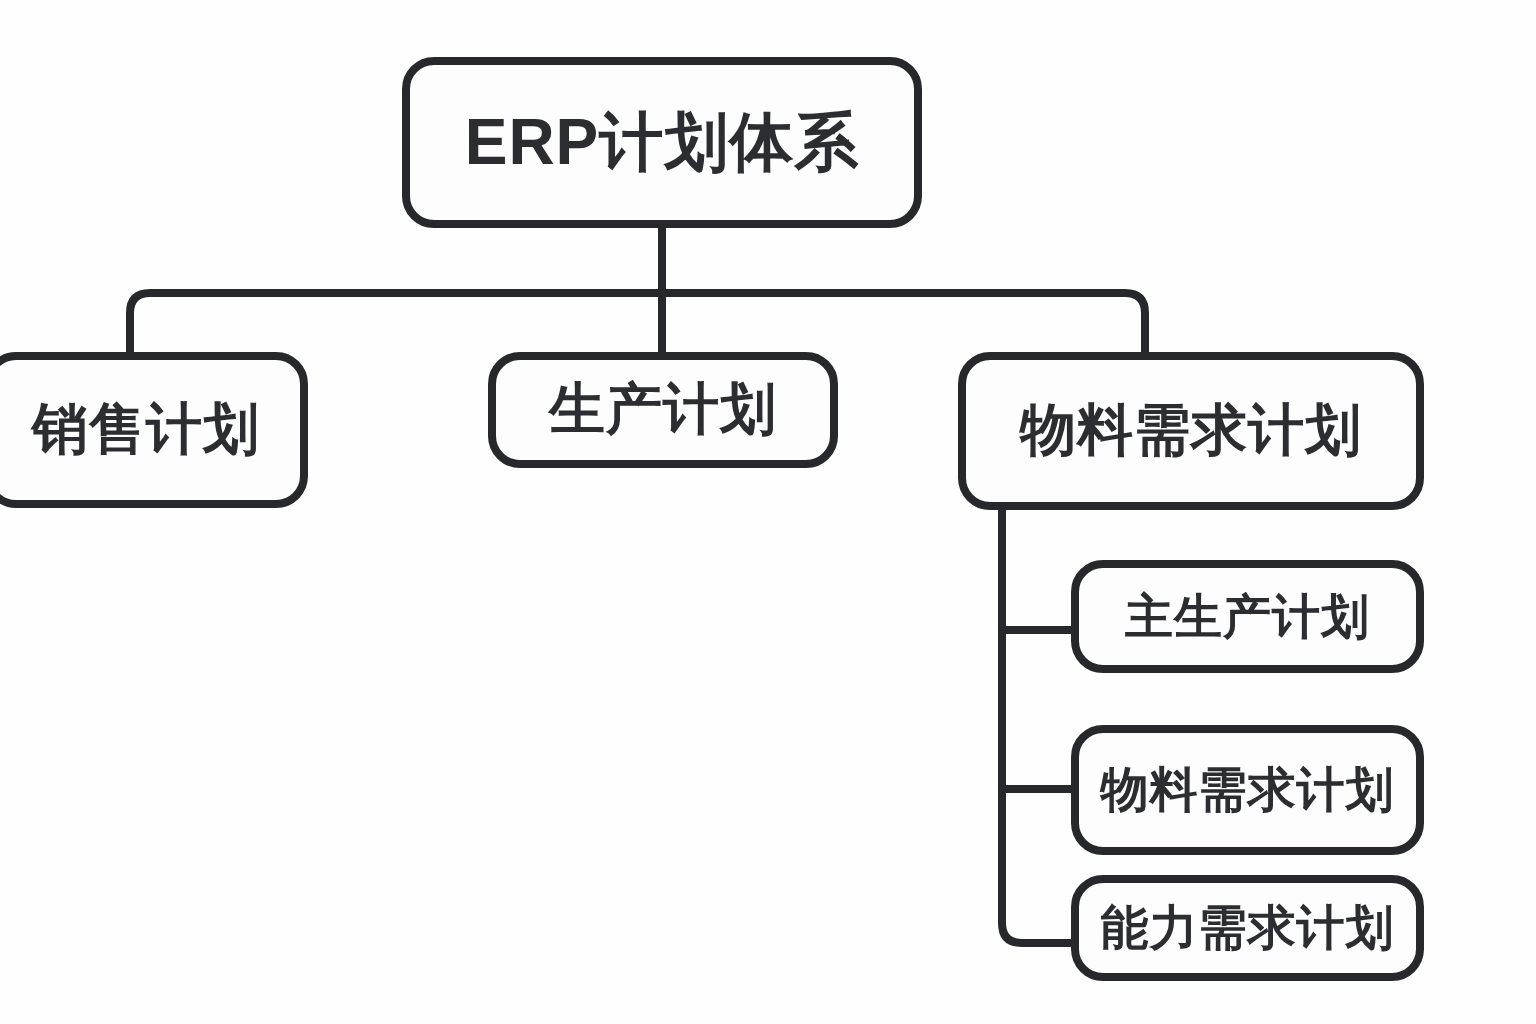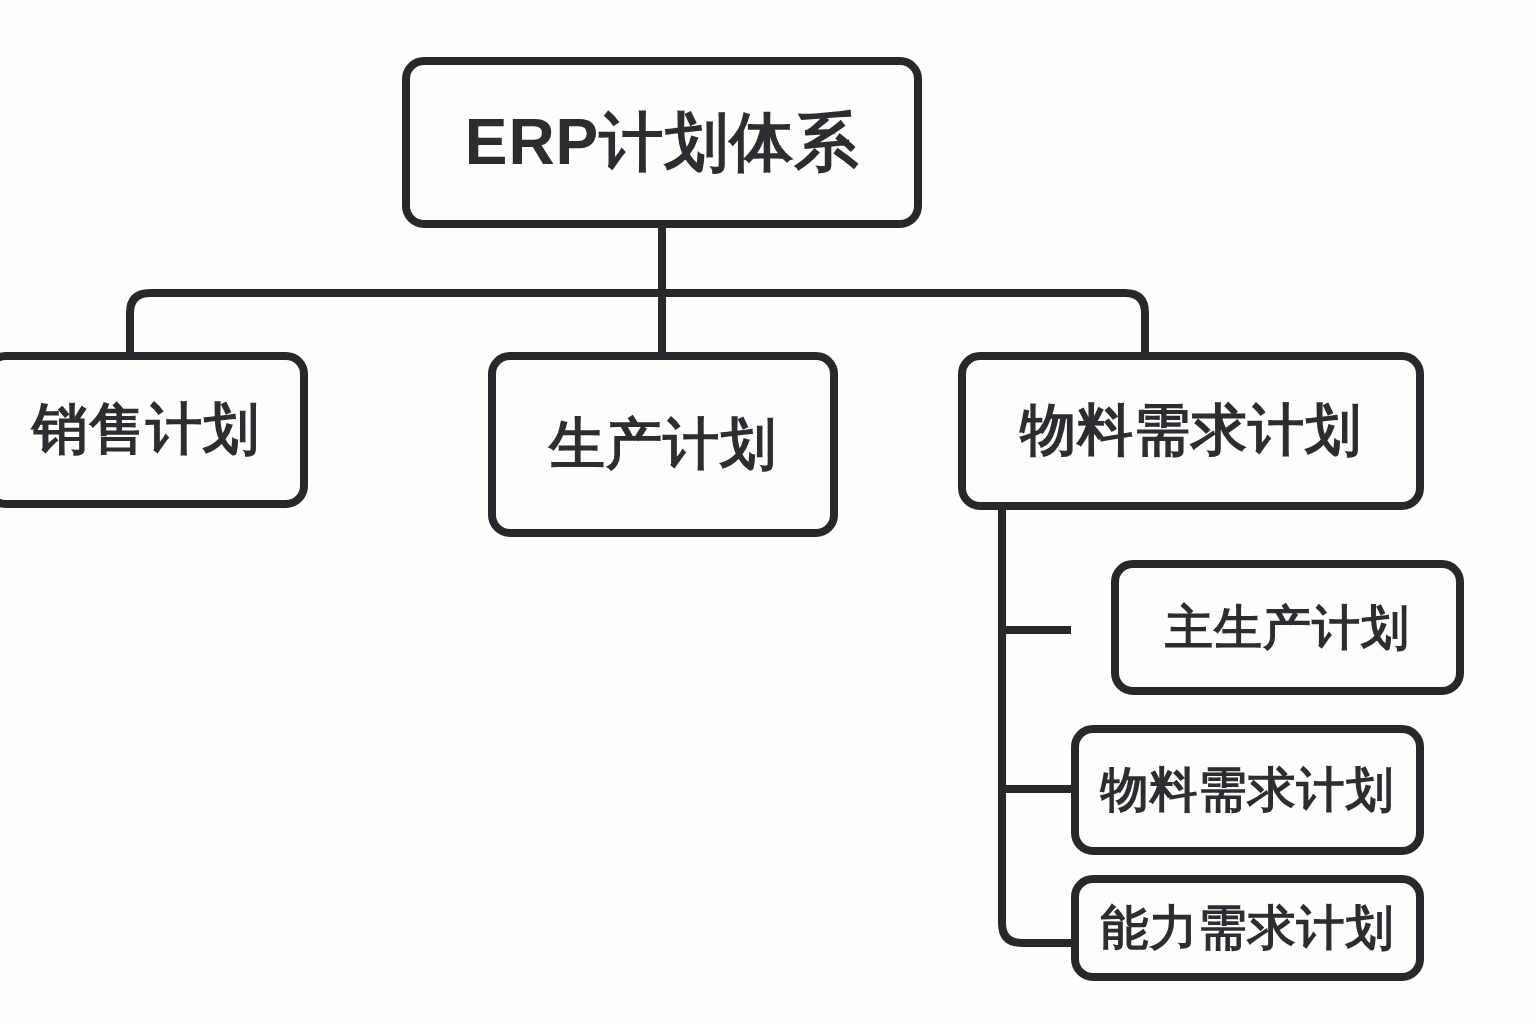--- a/index.html
+++ b/index.html
@@ -26,35 +26,35 @@
   .connectors path{
     fill:none;
     stroke:var(--stroke);
     stroke-width:8;
     stroke-linecap:butt;
   }
   .node{
     position:absolute;
     box-sizing:border-box;
     border:8px solid var(--stroke);
-    border-radius:22px;
+    border-radius:32px;
     background:var(--fill);
     display:flex;
     align-items:center;
     justify-content:center;
     color:var(--text);
     font-weight:700;
     white-space:nowrap;
     letter-spacing:1px;
   }
   .node-root    {left:402px; top:57px;  width:520px; height:171px; font-size:64px;}
   .node-sales   {left:-16px; top:352px; width:324px; height:156px; font-size:56px;}
-  .node-prod    {left:488px; top:352px; width:350px; height:185px; font-size:56px;}
+  .node-prod    {left:488px; top:352px; width:350px; height:116px; font-size:56px;}
   .node-mrp     {left:958px; top:352px; width:466px; height:158px; font-size:56px;}
-  .node-mps     {left:1071px;top:560px; width:353px; height:135px; font-size:48px;margin-left:40px;}
+  .node-mps     {left:1071px;top:560px; width:353px; height:113px; font-size:48px;}
   .node-mrp2    {left:1071px;top:725px; width:353px; height:130px; font-size:48px;}
   .node-crp     {left:1071px;top:875px; width:353px; height:106px; font-size:48px;}
 </style>
 </head>
 <body>
 
 <div class="canvas">
 
   <svg class="connectors" viewBox="0 0 1536 1024" xmlns="http://www.w3.org/2000/svg">
 

